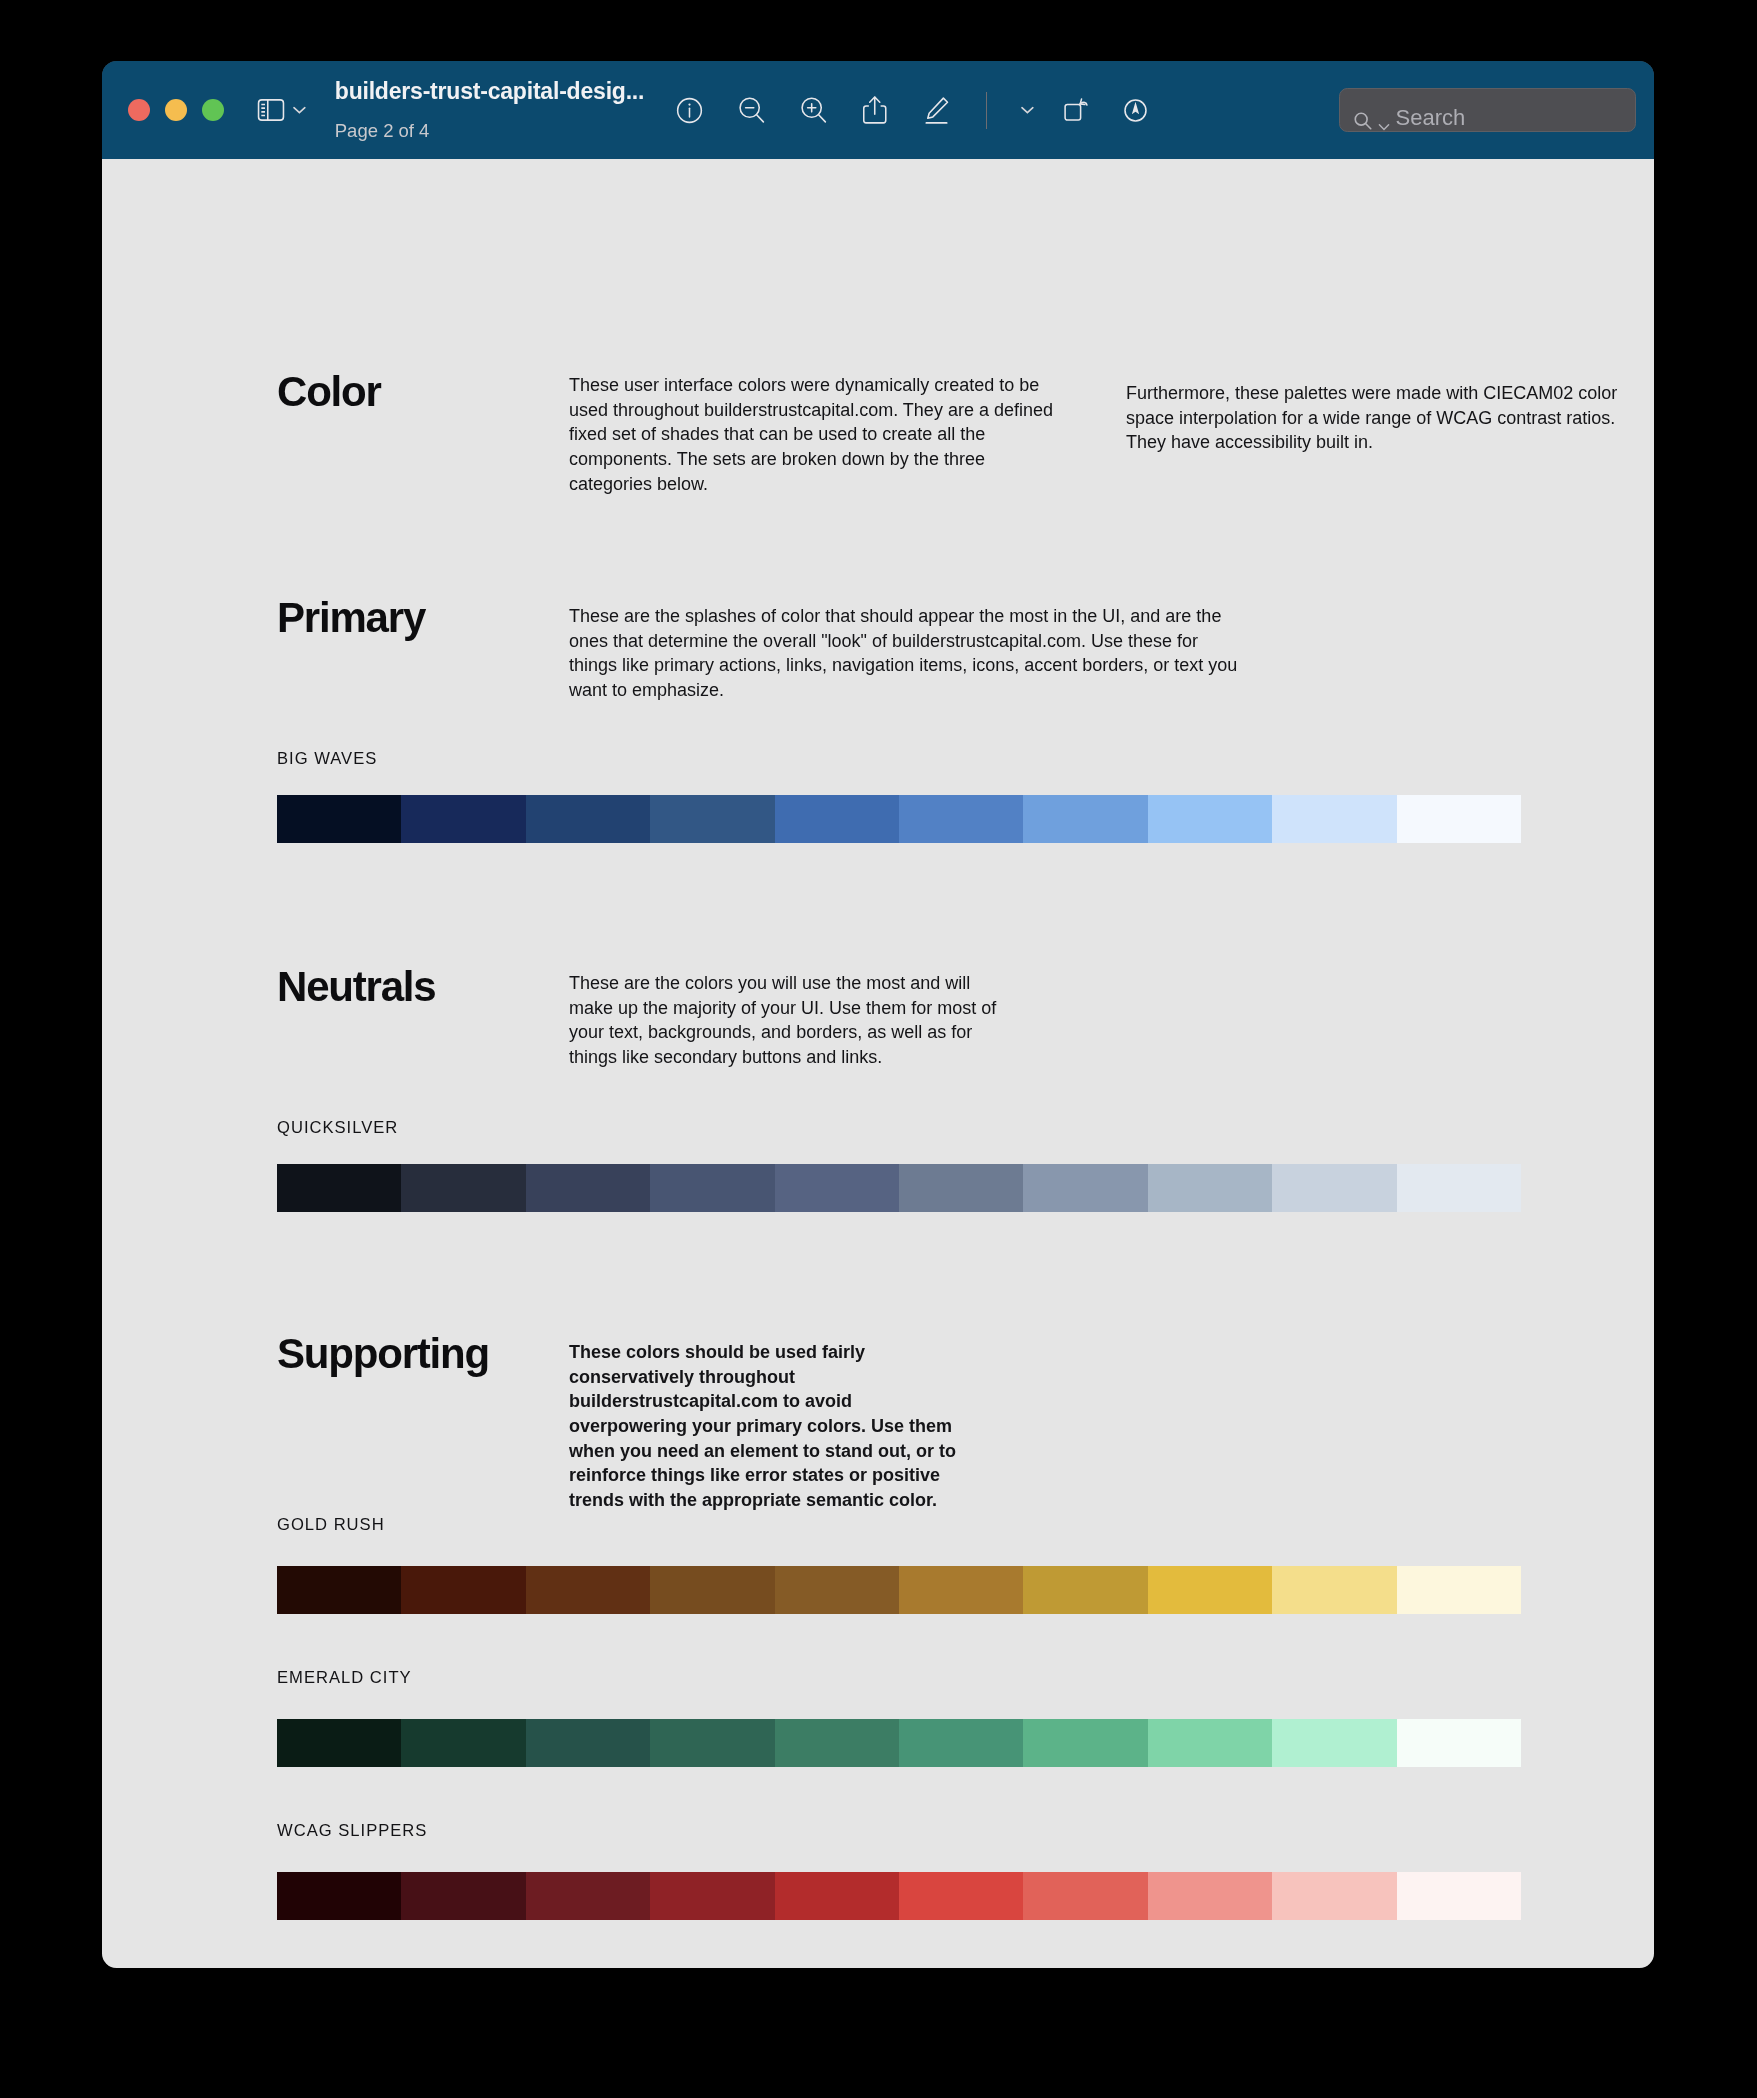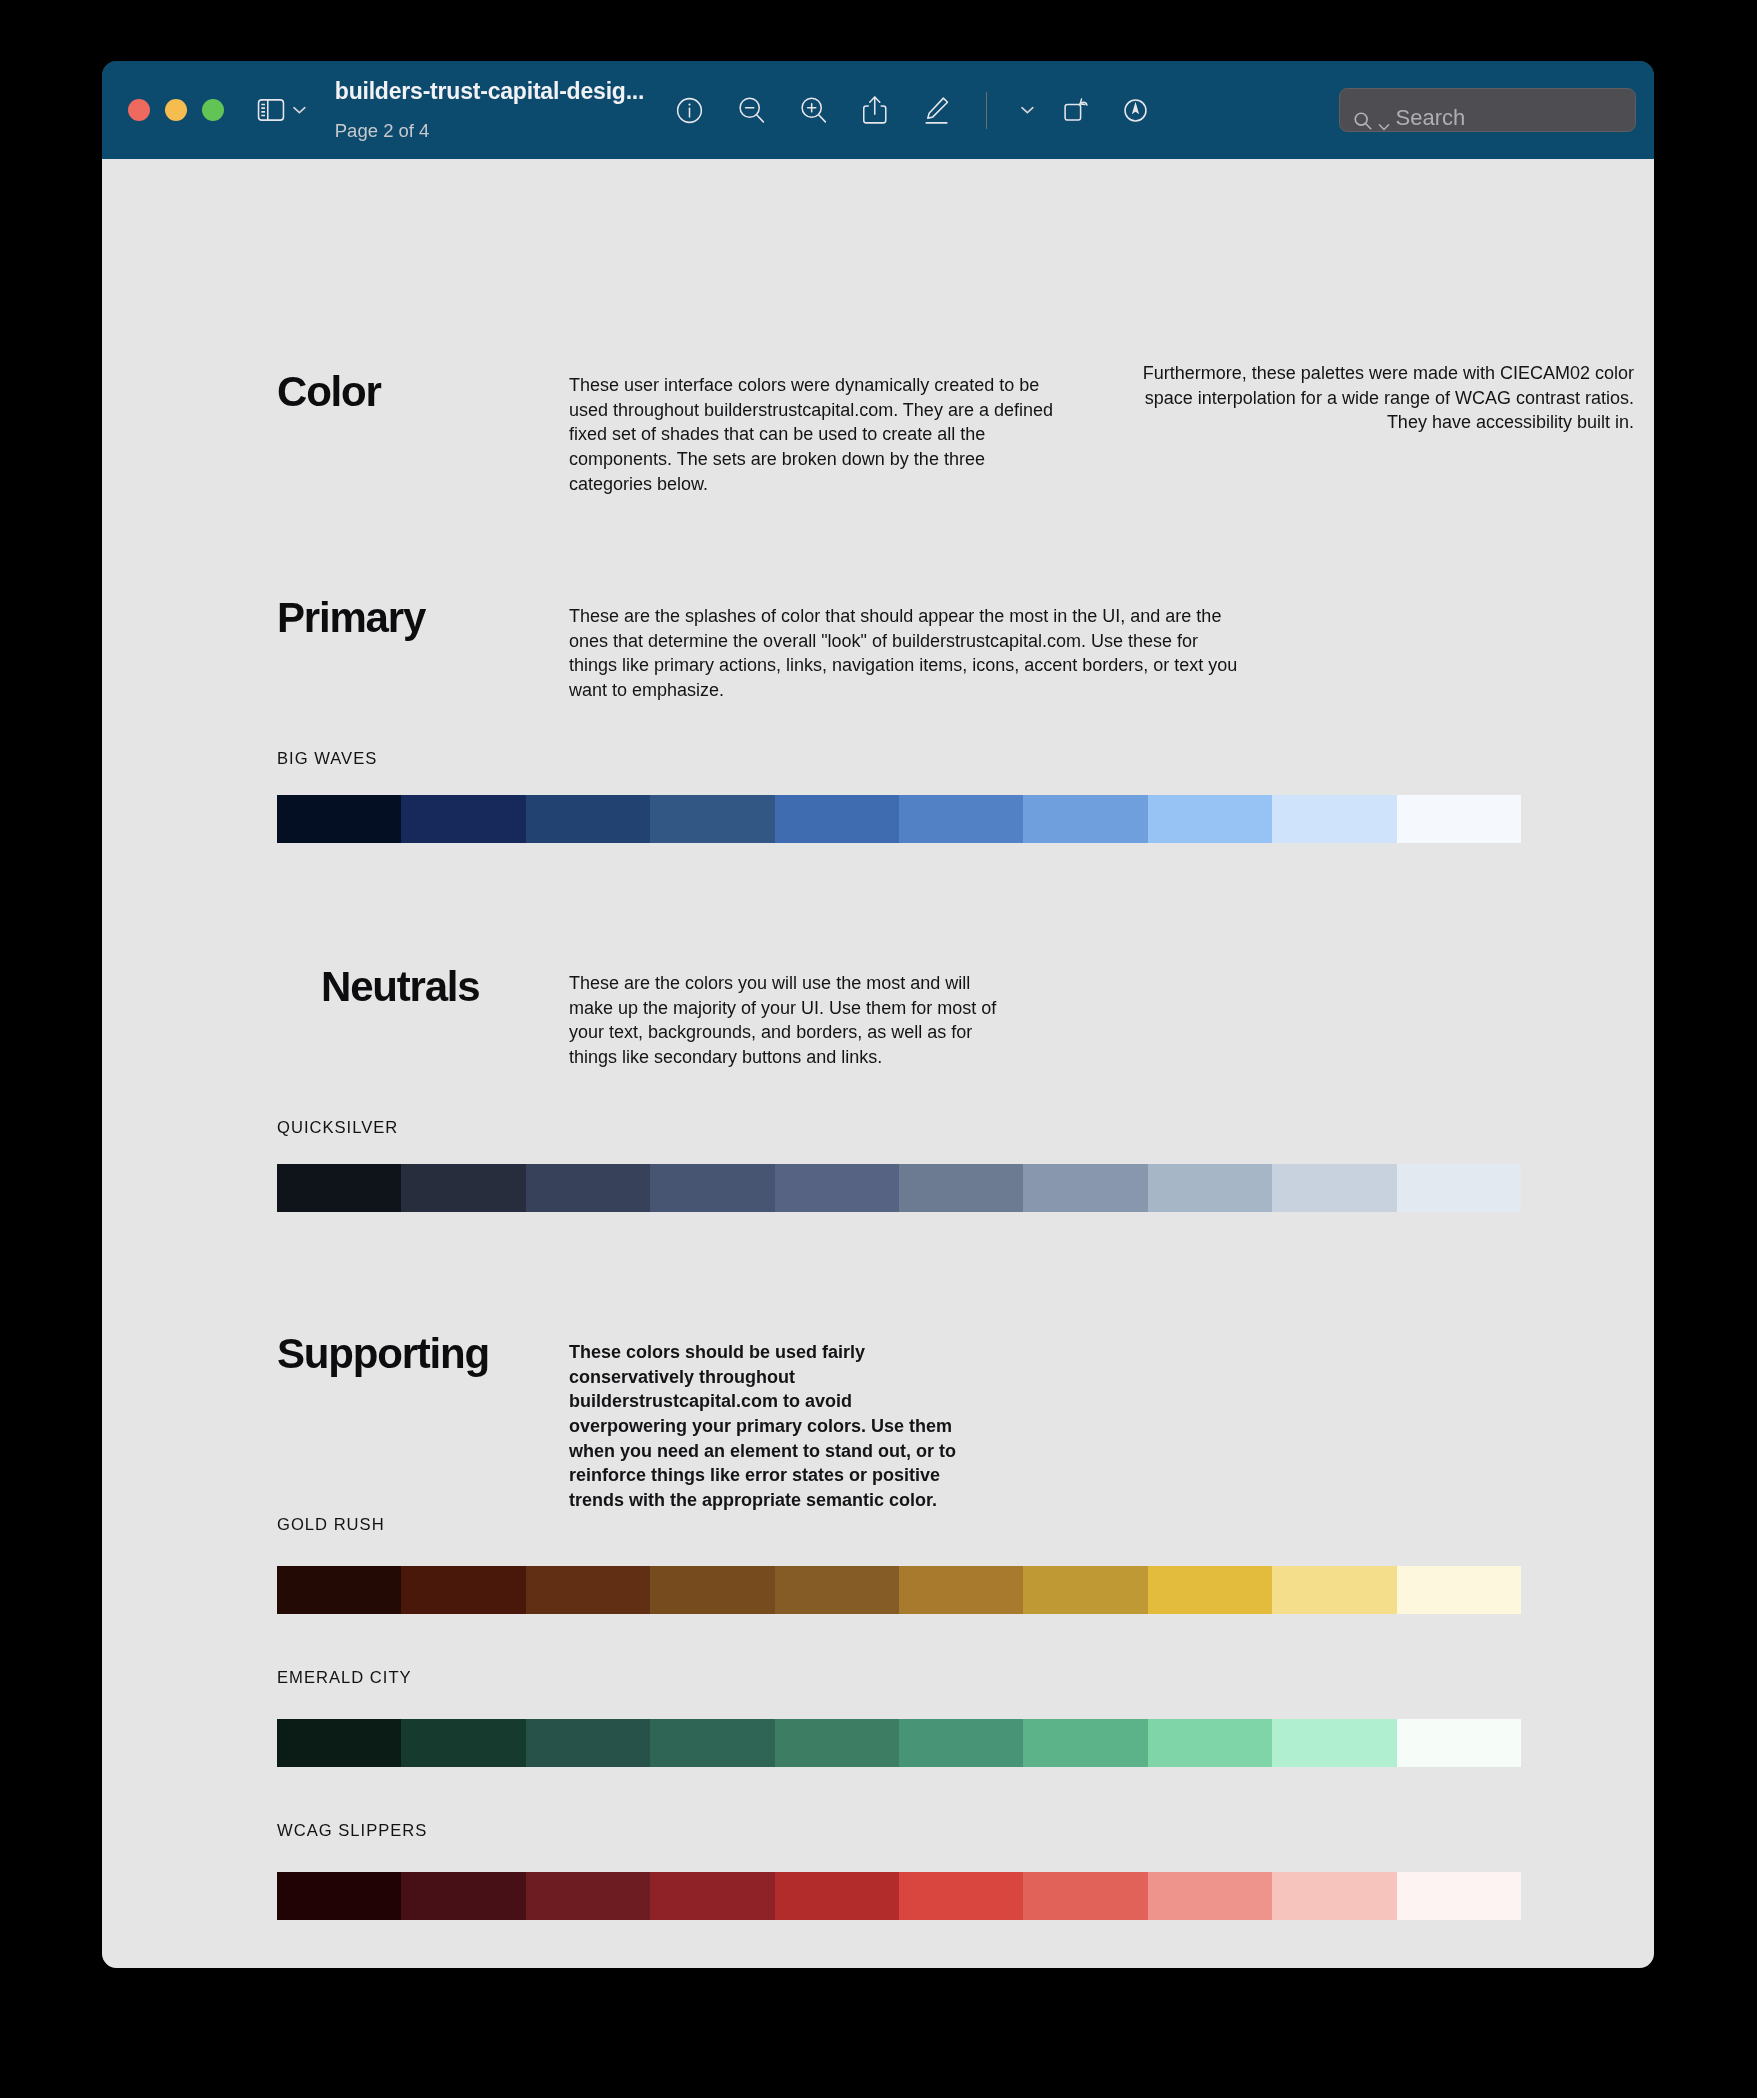--- a/index.html
+++ b/index.html
@@ -134,32 +134,32 @@
     position: absolute;
     left: 175px;
     font-weight: bold;
     color: #0d0d0f;
     letter-spacing: -1.2px;
     line-height: 1;
   }
 
   .h-color      { font-size: 42px; top: 212px; }
   .h-primary    { font-size: 42px; top: 438px; }
-  .h-neutrals   { font-size: 42px; top: 807px; margin-left: 44px; }
+  .h-neutrals   { font-size: 42px; top: 807px; }
   .h-supporting { font-size: 42px; top: 1174px; }
 
   .body-col {
     position: absolute;
     color: #141417;
     font-size: 18px;
     line-height: 1.37;
   }
 
   .col-a1 { left: 467px; top: 214px; width: 503px; }
-  .col-a2 { left: 1024px; top: 202px; width: 508px; text-align: right; }
+  .col-a2 { left: 1024px; top: 222px; width: 508px; }
   .col-b  { left: 467px; top: 445px; width: 674px; }
   .col-c  { left: 467px; top: 812px; width: 438px; }
   .col-d  { left: 467px; top: 1181px; width: 406px; font-weight: bold; }
 
   .swatch-label {
     position: absolute;
     left: 175px;
     font-size: 16.6px;
     font-weight: 500;
     letter-spacing: 1px;

